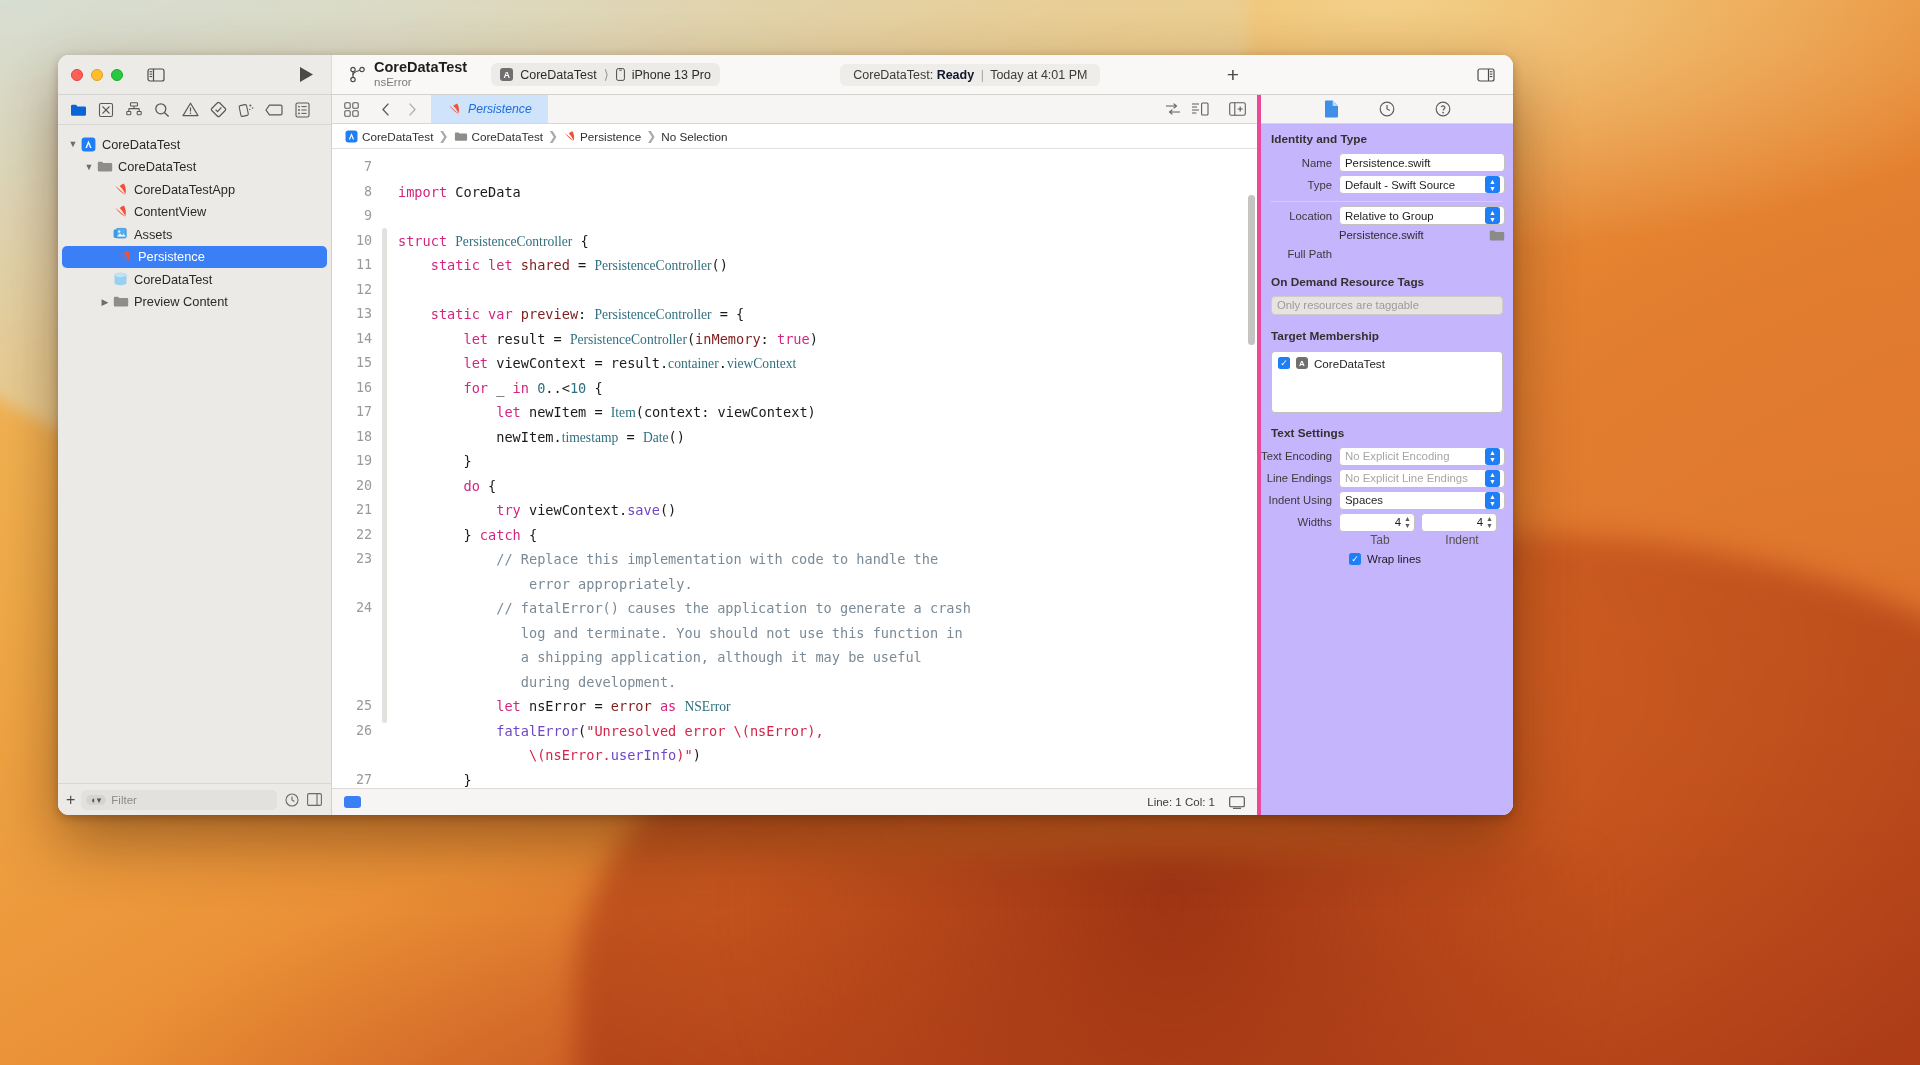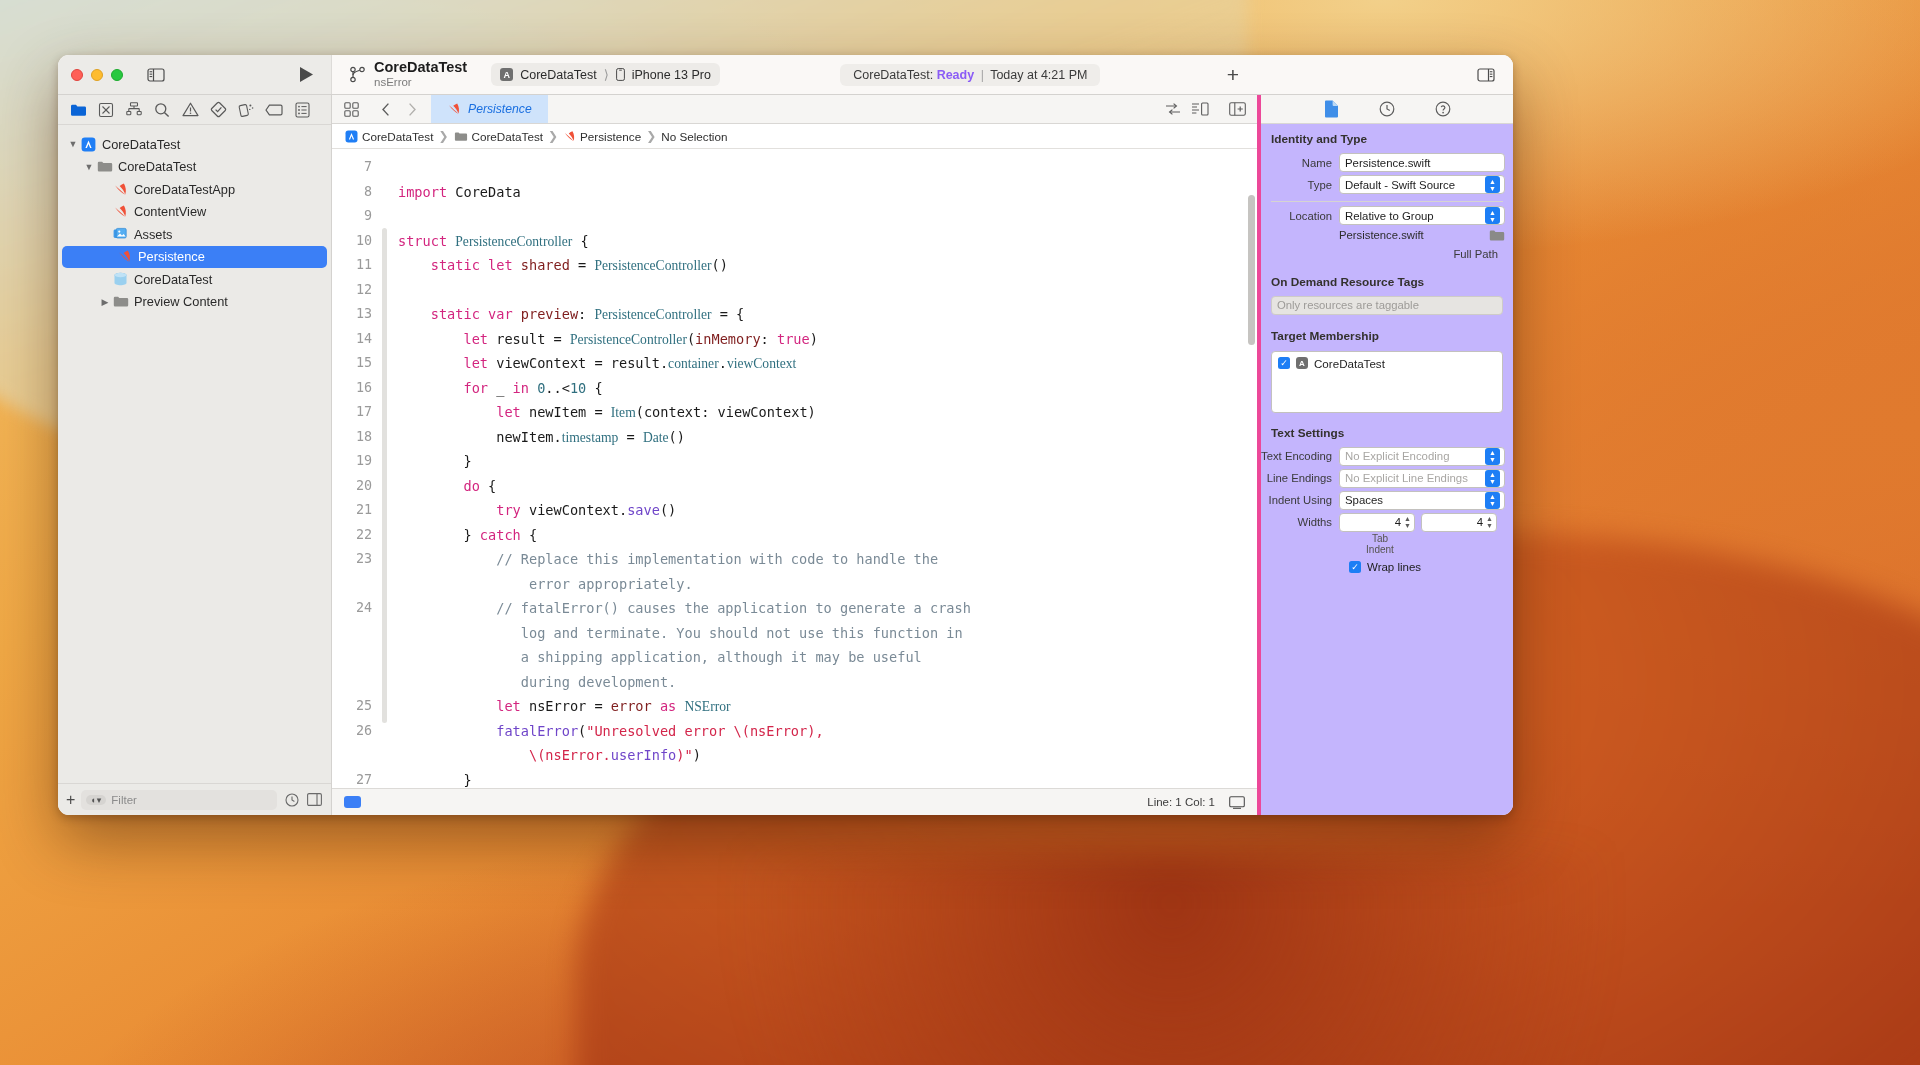--- a/index.html
+++ b/index.html
@@ -53,21 +53,21 @@
   .branch-txt{line-height:1.08;}
   .proj-name{font-size:14.5px;font-weight:bold;color:#1d1d1d;}
   .branch-name{font-size:11.5px;color:#7b7b7b;}
   .scheme-pill{display:flex;align-items:center;gap:7px;background:#edebe8;border-radius:6px;
     padding:4px 9px; margin-left:24px; font-size:12.5px;color:#2b2b2b;}
   .scheme-sep{color:#9a9a9a;font-size:13px;}
   .appicon{width:13px;height:13px;border-radius:3px;background:#6f6f6f;color:#fff;
     font-size:9px;display:flex;align-items:center;justify-content:center;font-weight:bold;}
   .status-pill{margin:0 auto; background:#efedea; border-radius:6px; padding:4px 13px;
     font-size:12.5px; color:#3a3a3a; white-space:nowrap;}
-  .status-pill b{color:#8b5cf6;}
+  .status-pill b{color:#0f172a;}
   .status-pill .sep{color:#a6a6a6;margin:0 3px;}
   .plus-btn{font-size:21px;color:#4a4a4a;line-height:1;padding:0 6px;}
   .tb-right{width:256px;display:flex;align-items:center;justify-content:flex-end;
     padding-right:16px; background:#faf8f6;}
 
   
   .win-body{flex:1; display:flex; min-height:0;}
   .navigator{width:274px; background:#ebeae7; display:flex;flex-direction:column;
      border-right:1px solid #d4d2cf;}
   .nav-toolbar{height:30px; display:flex; align-items:center; gap:0px; padding:0 6px;
@@ -129,21 +129,21 @@
 
   
   .inspector{width:256px;flex:0 0 256px;background:#c4b5fd;border-left:4px solid #ec4899;
     display:flex;flex-direction:column;}
   .insp-tabs{height:29px;display:flex;align-items:center;justify-content:center;gap:34px;
     border-bottom:1px solid #d9d7d4;background:#f6f5f3;}
   .insp-ico{width:22px;height:22px;display:flex;align-items:center;justify-content:center;color:#5d5d5d;}
   .insp-ico.sel{color:#1a6fe0;}
   .insp-body{flex:1;overflow:hidden;padding-bottom:4px;}
   .sect-title{font-size:11.8px;font-weight:bold;color:#33312e;padding:8px 10px 5px 10px;}
-  .frow{display:flex;align-items:center;margin:2px 8px 3px 0;font-size:11.3px;color:#3a3a3a;justify-content:flex-end;}
+  .frow{display:flex;align-items:center;margin:2px 8px 3px 0;font-size:11.3px;color:#3a3a3a;}
   .flab{width:78px;text-align:right;padding-right:7px;color:#3a3a3a;flex:0 0 78px;}
   .fval{flex:1;}
   .tfield{background:#fff;border:1px solid #c3c1be;border-radius:4px;height:19px;
     display:flex;align-items:center;padding:0 5px;font-size:11.4px;color:#1d1d1d;}
   .popup{background:#fff;border:1px solid #c3c1be;border-radius:4px;height:19px;
     display:flex;align-items:center;padding:0 4px 0 5px;font-size:11.4px;color:#1d1d1d;}
   .popup span.txt{flex:1;overflow:hidden;}
   .stepper{width:15px;height:17px;border-radius:3px;background:#1d7ef5;color:#fff;
     display:flex;flex-direction:column;align-items:center;justify-content:center;
     font-size:7px;line-height:7px;flex:0 0 15px;}
@@ -154,21 +154,21 @@
   .memberbox{background:#fff;border:1px solid #c3c1be;border-radius:4px;margin:3px 10px;
     height:62px;padding:5px 6px;}
   .cbrow{display:flex;align-items:center;gap:6px;font-size:11.6px;color:#1d1d1d;}
   .cb{width:12px;height:12px;border-radius:2.5px;background:#1d7ef5;color:#fff;font-size:9px;
     display:flex;align-items:center;justify-content:center;}
   .disabled{color:#a8a6a3;}
   .widths-row{display:flex;align-items:center;margin:2px 8px 0 0;font-size:11.3px;}
   .wbox{background:#fff;border:1px solid #c3c1be;border-radius:4px;height:19px;width:76px;
     display:flex;align-items:center;justify-content:flex-end;padding:0 3px 0 5px;
     font-size:11.4px;color:#1d1d1d;gap:3px;}
-  .wcaption{display:flex;margin:1px 8px 0 78px;font-size:10px;color:#55534f;flex-direction:column;}
+  .wcaption{display:flex;margin:1px 8px 0 78px;font-size:12px;color:#55534f;}
   .wrap-row{display:flex;align-items:center;gap:6px;margin:6px 0 0 88px;font-size:11.5px;color:#1d1d1d;}
   svg{display:block;}
 </style>
 </head>
 <body>
 
 <div id="wallpaper">
   <div id="wall-swoop1"></div>
   <div id="wall-swoop2"></div>
   <div id="wall-swoop3"></div>
@@ -223,21 +223,21 @@
               <rect x="0.6" y="0.6" width="7.8" height="11.8" rx="1.6" fill="none" stroke="#4a4a4a" stroke-width="1"></rect>
               <line x1="3.2" y1="2.2" x2="5.8" y2="2.2" stroke="#4a4a4a" stroke-width="0.9"></line>
             </svg>
         </span>
         <span>iPhone 13 Pro</span>
       </div>
       <div class="status-pill">
         <span>CoreDataTest:</span>
         <b>Ready</b>
         <span class="sep">|</span>
-        <span>Today at 4:21 PM</span>
+        <span>Today at 4:01 PM</span>
       </div>
       <div class="plus-btn">+</div>
     </div>
     <div class="tb-right">
       <div class="tb-icon">
         <svg width="18" height="14" viewBox="0 0 18 14">
             <rect x="1" y="1" width="16" height="12" rx="2" fill="none" stroke="#4c4c4c" stroke-width="1.2"></rect>
             <line x1="11.5" y1="1" x2="11.5" y2="13" stroke="#4c4c4c" stroke-width="1.2"></line>
             <rect x="12.8" y="3.2" width="2.6" height="1.1" fill="#4c4c4c"></rect>
             <rect x="12.8" y="5.6" width="2.6" height="1.1" fill="#4c4c4c"></rect>

